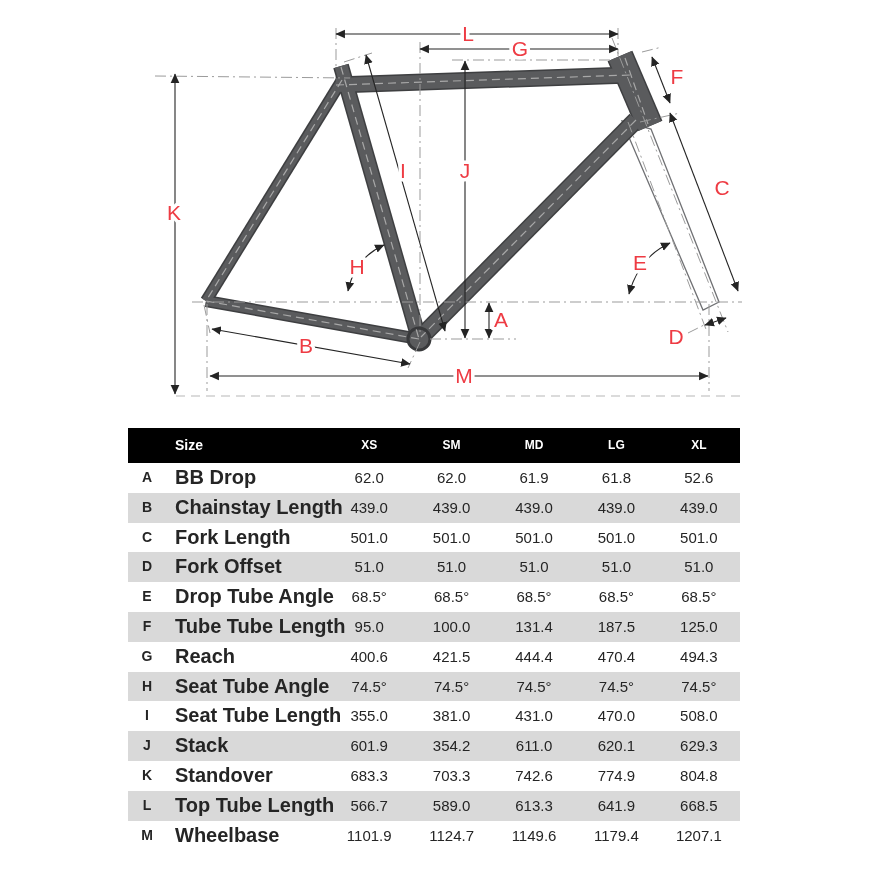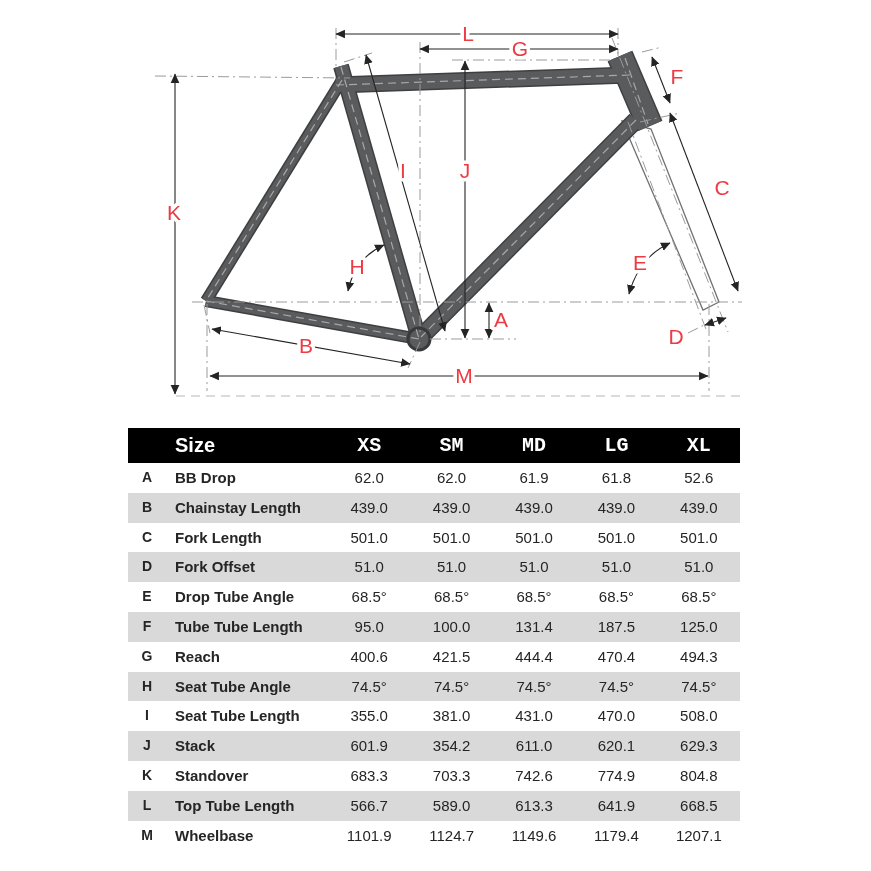--- a/index.html
+++ b/index.html
@@ -18,25 +18,25 @@
   .mboth{marker-start:url(#arr);marker-end:url(#arr);}
   .fork-shape{fill:#ffffff;stroke:#707174;stroke-width:1.3;}
   .lbl{fill:#ee3b43;font-size:21px;text-anchor:middle;
        paint-order:stroke;stroke:#ffffff;stroke-width:7;stroke-linejoin:round;}
 
   
   .geo-table{position:absolute;left:128px;top:428px;width:612px;color:#252525;}
   .trow{display:flex;height:29.8px;line-height:29.8px;}
   .thead{display:flex;height:35px;line-height:35px;background:#000;color:#fff;}
   .c-letter{width:38px;text-align:center;font-weight:bold;font-size:14px;flex:none;}
-  .c-name{width:162px;padding-left:9px;font-weight:bold;font-size:15px;flex:none;
+  .c-name{width:162px;padding-left:9px;font-weight:bold;font-size:20px;flex:none;
           white-space:nowrap;box-sizing:border-box;}
   .c-val{flex:1;text-align:center;font-size:15px;}
-  .thead .c-name{font-size:20px;}
-  .thead .c-val{font-weight:bold;font-size:20px;font-family:Liberation Mono, monospace;}
+  .thead .c-name{font-size:14px;}
+  .thead .c-val{font-weight:bold;font-size:12px;}
   .stripe{background:#d9d9d9;}
 </style>
 </head>
 <body>
 
 <div class="page">
 
   <svg class="diagram" width="871" height="420" viewBox="0 0 871 420">
     <defs>
       <marker id="arr" viewBox="0 0 10 10" refX="9" refY="5" markerWidth="9" markerHeight="9" orient="auto-start-reverse">

